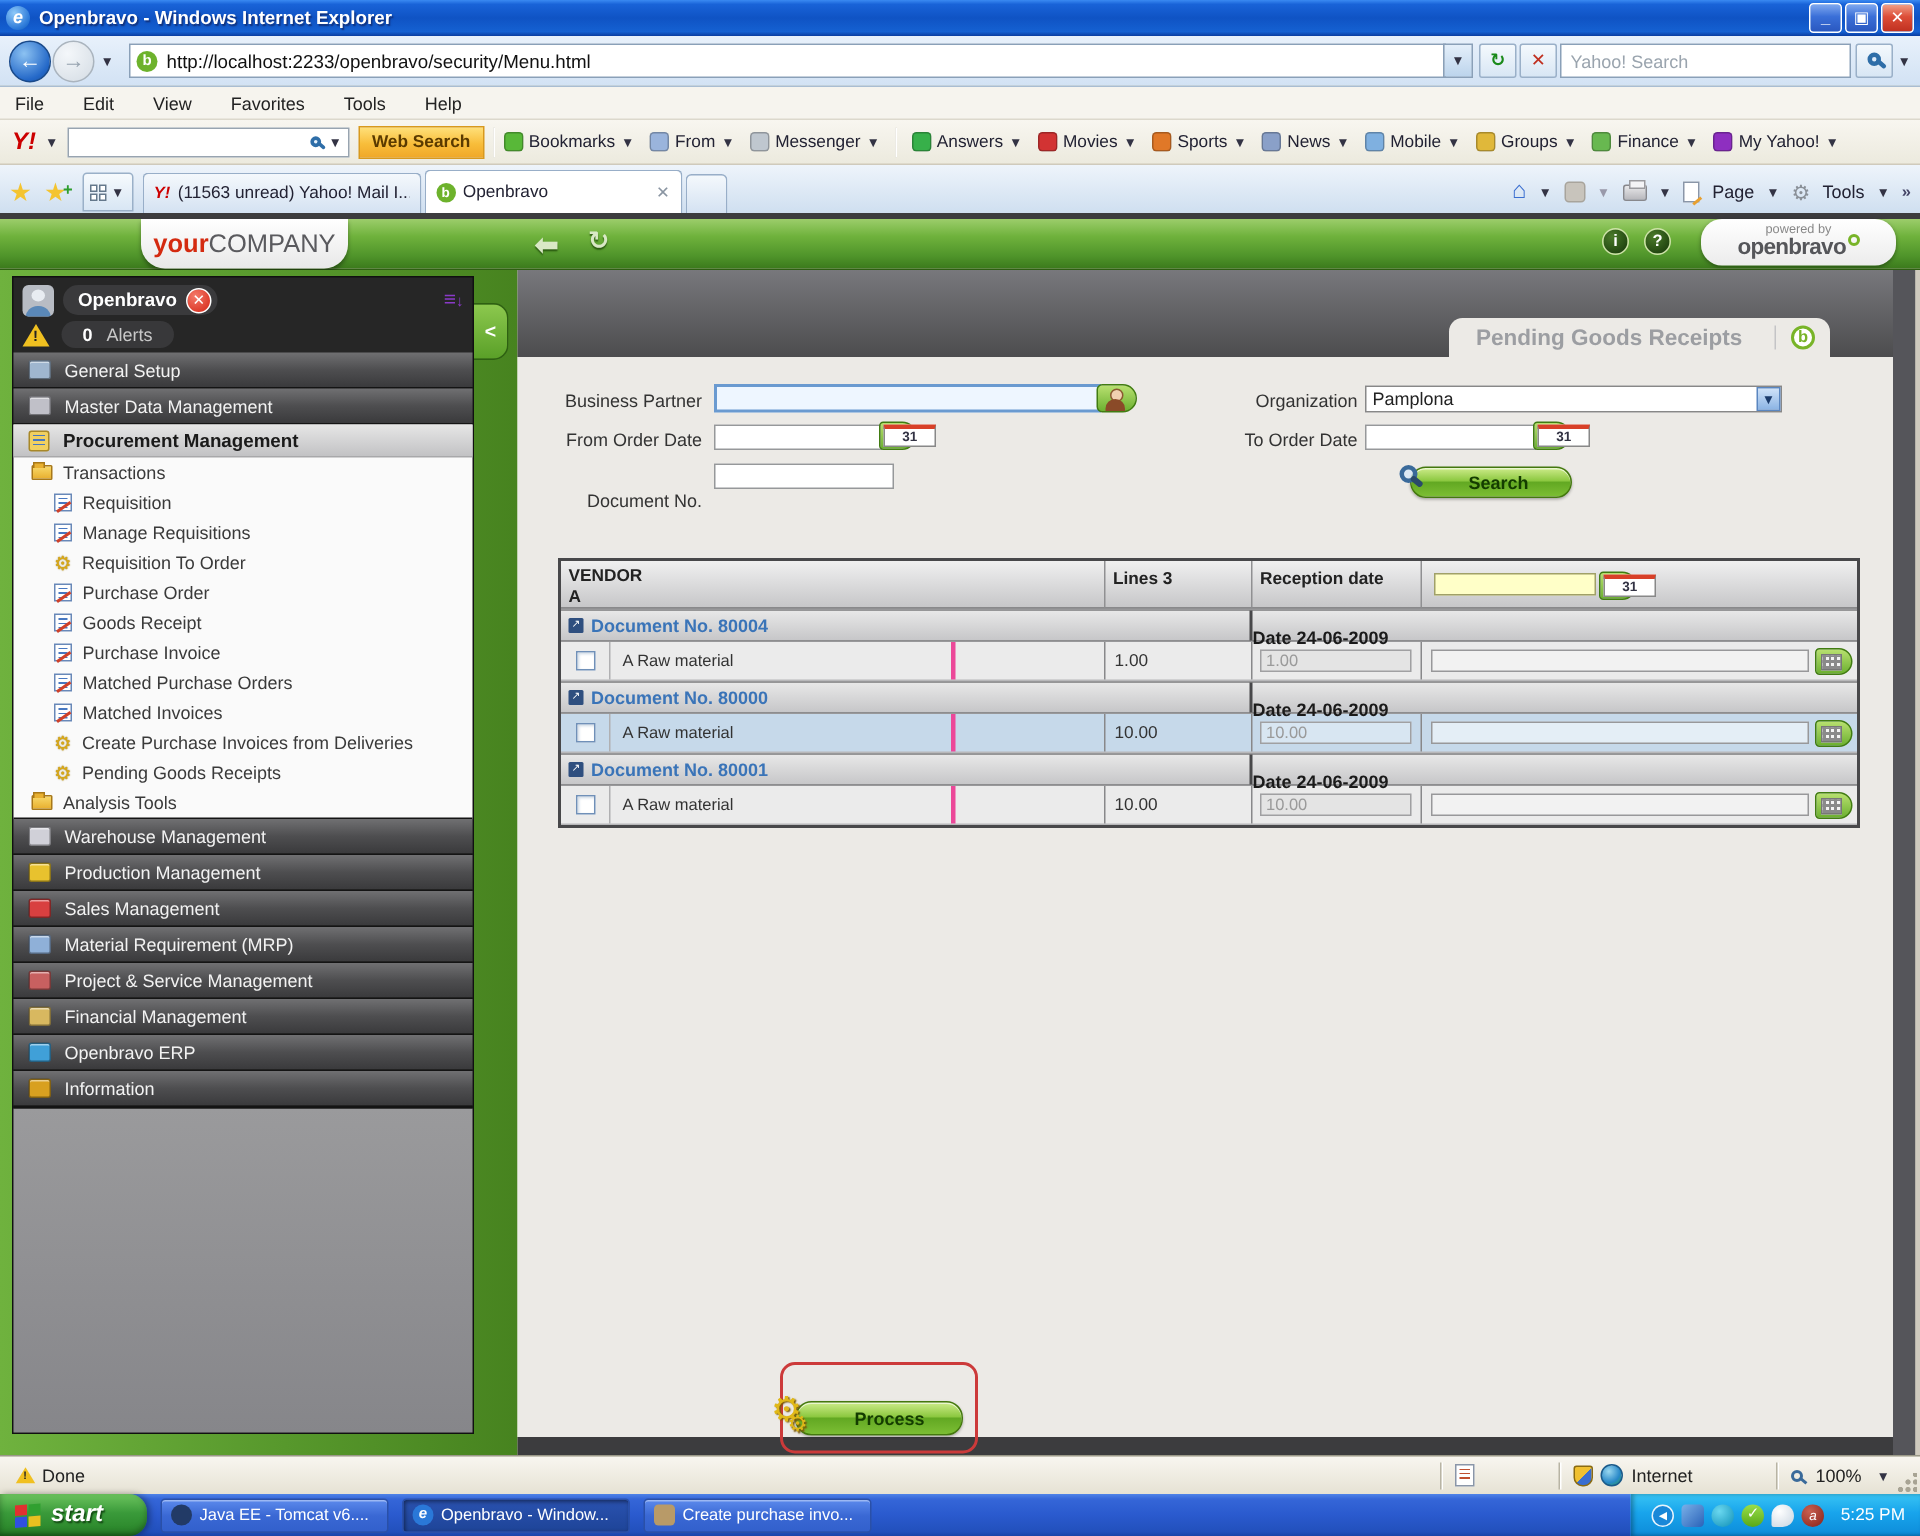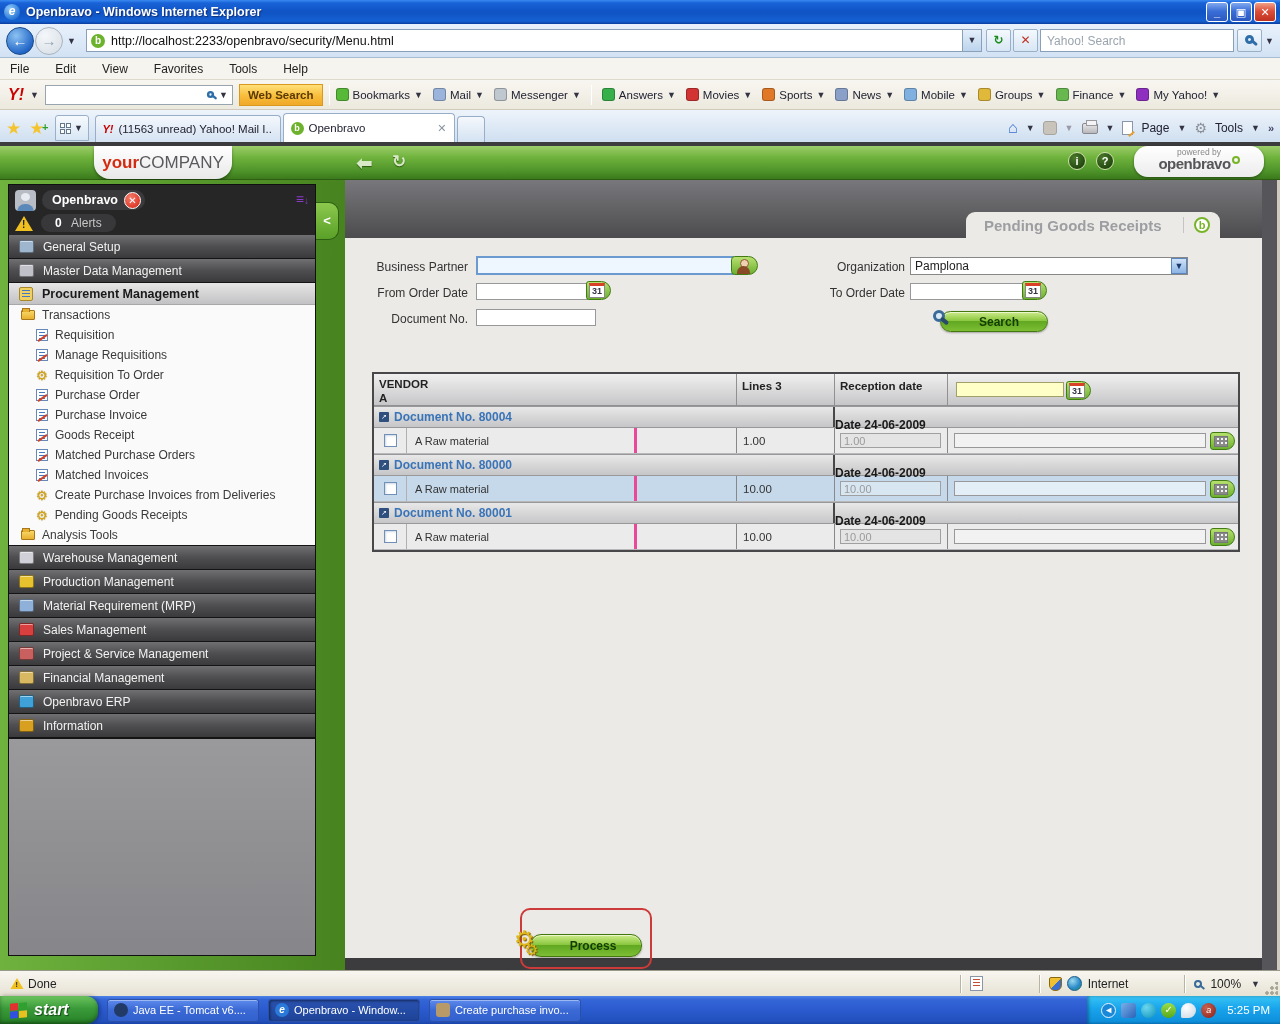--- a/index.html
+++ b/index.html
@@ -193,21 +193,21 @@
   .flabel2{position:absolute;width:145px;text-align:right;color:#333;font-size:12px;}
   .tinput{position:absolute;height:17px;border:1px solid #96989a;background:#fff;font-size:12px;
     padding:0 3px;font-family:inherit;}
   .bp-input{border:2px solid #6a9ad0;background:#eef6ff;height:19px;}
   .bp-ico{position:absolute;width:27px;height:19px;border:1px solid #417c12;border-radius:4px 10px 10px 4px;
     background:linear-gradient(180deg,#b8e070,#6cb030);}
   .bp-ico::before{content:"";position:absolute;left:8px;top:2px;width:7px;height:7px;border-radius:50%;background:#f0d0b0;border:1px solid #8a5a30;}
   .bp-ico::after{content:"";position:absolute;left:5px;top:9px;width:13px;height:8px;border-radius:7px 7px 0 0;background:#8a4a28;}
   .cal-icon{position:absolute;width:25px;height:19px;border:1px solid #417c12;border-radius:3px 10px 10px 3px;
     background:linear-gradient(180deg,#b8e070,#6cb030);}
-  .cal-icon i{position:absolute;left:2px;top:1px;width:16px;height:15px;background:#fff;
+  .cal-icon i{position:absolute;left:2px;top:1px;width:35px;height:15px;background:#fff;
     border:1px solid #888;border-top:3px solid #d84028;font-style:normal;font-weight:bold;
     font-size:9px;line-height:11px;color:#334;text-align:center;}
   .oselect{position:absolute;height:18px;background:#fff;border:1px solid #888;display:flex;align-items:center;}
   .oselect .val{flex:1;padding:0 4px;font-size:12px;color:#222;}
   .oselect .chev{width:16px;height:16px;background:linear-gradient(180deg,#cfe2f8,#8cb4e4);
     border:1px solid #5a86c0;text-align:center;line-height:14px;font-size:9px;color:#1a3a6a;}
   .green-pill{position:absolute;border:1px solid #44780f;border-radius:11px;
     background:linear-gradient(180deg,#cdeB8a,#8cc840 45%,#62a822 50%,#7cbe34);
     box-shadow:inset 0 1px 0 rgba(255,255,255,.6),0 1px 2px rgba(0,0,0,.3);
     color:#143c00;font-weight:bold;font-size:12px;text-align:center;}
@@ -366,21 +366,21 @@
     <span class="websearch">Web Search</span>
     <span class="ysep"></span>
     <span id="ylinks" style="display:flex;align-items:center;gap:10px;flex:1;overflow:hidden;">
         <span class="yitem">
           <span class="yic" style="background: rgb(88, 184, 56);"></span>
           <span>Bookmarks</span>
           <span class="sm-caret">▼</span>
         </span>
         <span class="yitem">
           <span class="yic" style="background: rgb(154, 180, 220);"></span>
-          <span>Mail</span>
+          <span>From</span>
           <span class="sm-caret">▼</span>
         </span>
         <span class="yitem">
           <span class="yic" style="background: rgb(191, 199, 207);"></span>
           <span>Messenger</span>
           <span class="sm-caret">▼</span>
         </span>
         <span class="ysep"></span>
         <span class="yitem">
           <span class="yic" style="background: rgb(55, 176, 74);"></span>
@@ -528,25 +528,25 @@
             <div class="tree-row tr-process">
               <span class="tree-gear">⚙</span>
               <span class="tree-label">Requisition To Order</span>
             </div>
             <div class="tree-row tr-form">
               <span class="tree-form"></span>
               <span class="tree-label">Purchase Order</span>
             </div>
             <div class="tree-row tr-form">
               <span class="tree-form"></span>
-              <span class="tree-label">Purchase Invoice</span>
+              <span class="tree-label">Goods Receipt</span>
             </div>
             <div class="tree-row tr-form">
               <span class="tree-form"></span>
-              <span class="tree-label">Goods Receipt</span>
+              <span class="tree-label">Purchase Invoice</span>
             </div>
             <div class="tree-row tr-form">
               <span class="tree-form"></span>
               <span class="tree-label">Matched Purchase Orders</span>
             </div>
             <div class="tree-row tr-form">
               <span class="tree-form"></span>
               <span class="tree-label">Matched Invoices</span>
             </div>
             <div class="tree-row tr-process">
@@ -566,26 +566,26 @@
       <div id="sb-bottom">
           <div class="sb-bar">
             <span class="sb-ico" style="background: rgb(208, 208, 216);"></span>
             <span class="sb-label">Warehouse Management</span>
           </div>
           <div class="sb-bar">
             <span class="sb-ico" style="background: rgb(232, 194, 46);"></span>
             <span class="sb-label">Production Management</span>
           </div>
           <div class="sb-bar">
+            <span class="sb-ico" style="background: rgb(216, 64, 64);"></span>
+            <span class="sb-label">Sales Management</span>
+          </div>
+          <div class="sb-bar">
             <span class="sb-ico" style="background: rgb(143, 176, 216);"></span>
             <span class="sb-label">Material Requirement (MRP)</span>
-          </div>
-          <div class="sb-bar">
-            <span class="sb-ico" style="background: rgb(216, 64, 64);"></span>
-            <span class="sb-label">Sales Management</span>
           </div>
           <div class="sb-bar">
             <span class="sb-ico" style="background: rgb(200, 96, 96);"></span>
             <span class="sb-label">Project &amp; Service Management</span>
           </div>
           <div class="sb-bar">
             <span class="sb-ico" style="background: rgb(216, 184, 96);"></span>
             <span class="sb-label">Financial Management</span>
           </div>
           <div class="sb-bar">
@@ -626,21 +626,21 @@
   <input class="tinput" style="left: 476px; top: 283px; width: 112px;">
   <span class="cal-icon" style="left:586px;top:281px;">
       <i>31</i>
     </span>
   <span class="flabel2" style="left:760px;top:286px;">To Order Date</span>
   <input class="tinput" style="left: 910px; top: 283px; width: 114px;">
   <span class="cal-icon" style="left:1022px;top:281px;">
       <i>31</i>
     </span>
 
-  <span class="flabel" style="left:348px;top:312px;">Document No.</span>
+  <span class="flabel" style="left:348px;top:327px;">Document No.</span>
   <input class="tinput" style="left: 476px; top: 309px; width: 120px;">
   <div class="green-pill search-btn" style="left:940px;top:311px;">
     <span class="mag2"></span>
     <span>Search</span>
   </div>
 
   <div class="abs grid">
     <div class="g-head">
       <div class="gh-cell gh-vendor">
         <div>VENDOR</div>

